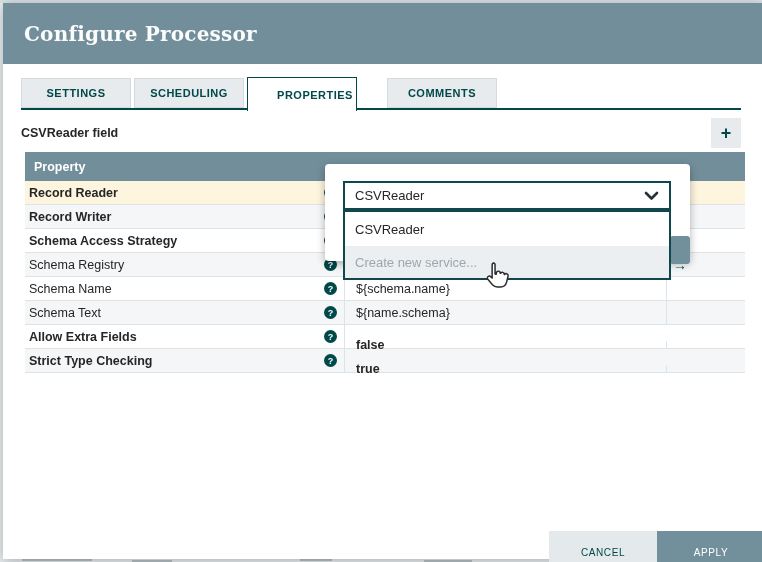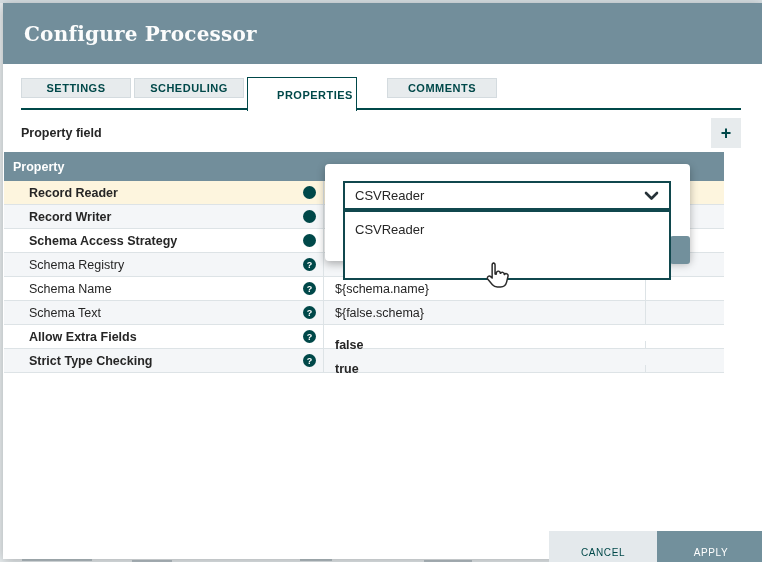--- a/index.html
+++ b/index.html
@@ -16,39 +16,39 @@
 
   
   .dialog { position:absolute; left:3px; top:3px; width:759px; height:556px; background:#fff;
             box-shadow:0 2px 12px rgba(0,0,0,.28); }
   .dlg-header { position:absolute; left:0; top:0; width:759px; height:61px; background:#728E9B;
                 display:flex; align-items:center; padding-left:21px; }
   .dlg-title { font-family:"DejaVu Serif", serif; font-weight:700; font-size:20px; color:#FBFCFC;
                letter-spacing:.2px; }
 
   
-  .tab { position:absolute; top:75px; height:20px; width:110px; background:#E7EBED;
+  .tab { position:absolute; top:75px; height:30px; width:110px; background:#E7EBED;
          border:1px solid #D4DBDF; display:flex; align-items:center; justify-content:center;
          font-size:11px; font-weight:700; letter-spacing:.5px; color:#004849; cursor:pointer; }
   .tab.active { top:74px; height:34px; background:#fff; border:1px solid #004849; border-bottom:none; z-index:3; }
   .tabbar-line { position:absolute; left:18px; top:105px; width:720px; height:2px; background:#004849; z-index:2; }
 
   .required-label { position:absolute; left:18px; top:123px; font-size:12.5px; font-weight:700; color:#262626; }
   .plus-btn { position:absolute; left:708px; top:115px; width:30px; height:30px; background:#E7EBED;
               display:flex; align-items:center; justify-content:center; color:#004849; font-size:18px;
               font-weight:700; cursor:pointer; }
 
   
-  .ptable { position:absolute; left:1px; top:149px; width:720px; }
+  .ptable { position:absolute; left:22px; top:149px; width:720px; }
   .ptable-header { height:29px; background:#728E9B; color:#fff; font-size:12.5px; font-weight:700;
                    display:flex; align-items:center; padding-left:9px; }
   .prow { display:flex; height:24px; border-bottom:1px solid #DDE3E6; background:#fff; font-size:12.5px; color:#262626; }
   .prow.alt { background:#F4F6F8; }
   .prow.selected { background:#FDF5DE; }
-  .cell-name { width:320px; display:flex; align-items:center; padding-left:25px; border-right:1px solid #DDE3E6; position:relative; }
+  .cell-name { width:320px; display:flex; align-items:center; padding-left:4px; border-right:1px solid #DDE3E6; position:relative; }
   .cell-name.req { font-weight:700; }
   .help-ic { position:absolute; right:7px; width:13px; height:13px; border-radius:50%; background:#004849;
              color:#fff; font-size:9px; font-weight:700; display:flex; align-items:center; justify-content:center; }
   .cell-value { width:322px; display:flex; align-items:center; padding-left:11px; border-right:1px solid #DDE3E6; }
   .cell-value.bold { font-weight:700;margin-top:16px; }
   .cell-action { flex:1; display:flex; align-items:center; padding-left:6px; }
   .goto-arrow { color:#004849; font-weight:700; font-size:14px; line-height:1; }
 
   
   .combo-panel { position:absolute; left:322px; top:161px; width:365px; height:97px; background:#fff;
@@ -94,21 +94,21 @@
     </div>
 
     <div id="tabs-host">
         <div class="tab" style="left: 18px;">SETTINGS</div>
         <div class="tab" style="left: 131px;">SCHEDULING</div>
         <div class="tab active" style="left: 244px; padding-left: 26px;">PROPERTIES</div>
         <div class="tab" style="left: 356px; margin-left: 28px;">COMMENTS</div>
       </div>
     <div class="tabbar-line"></div>
 
-    <div class="required-label">Property field</div>
+    <div class="required-label">CSVReader field</div>
     <button class="plus-btn" style="border:none;">
       <span>+</span>
     </button>
 
     <div class="ptable">
       <div class="ptable-header">
         <span>Property</span>
       </div>
       <div id="rows-host">
   <div class="prow selected">
@@ -175,21 +175,21 @@
       
     </div>
   </div>
 
   <div class="prow alt">
     <div class="cell-name">
       <span>Schema Text</span>
       <span class="help-ic">?</span>
     </div>
     <div class="cell-value">
-      <span>${false.schema}</span>
+      <span>${name.schema}</span>
     </div>
     <div class="cell-action">
       
     </div>
   </div>
 
   <div class="prow">
     <div class="cell-name req">
       <span>Allow Extra Fields</span>
       <span class="help-ic">?</span>
@@ -224,20 +224,21 @@
       <span class="sel-text">CSVReader</span>
       <span style="display:flex;">
         <svg width="15" height="10" viewBox="0 0 15 10">
             <polyline points="2,2 7.5,7.5 13,2" fill="none" stroke="#263238" stroke-width="2.6" stroke-linecap="round" stroke-linejoin="round"></polyline>
           </svg>
       </span>
     </div>
 
     <div class="combo-options" id="options-host">
         <div class="combo-opt">CSVReader</div>
+        <div class="combo-opt muted">Create new service...</div>
       </div>
 
     <svg class="cursor-hand" viewBox="0 0 24 28">
       <path d="M8.6 2.6c1 0 1.7.8 1.7 1.7v8l.9.15.35-1.4c.25-.95 1.2-1.5 2.1-1.25.8.2 1.3 1 1.2 1.8l.3.07c.35-.7 1.15-1.1 1.95-.85.85.25 1.35 1 1.2 1.85l.3.06c.4-.6 1.1-.95 1.8-.75 1 .25 1.5 1.25 1.25 2.2l-1.25 5.2c-.6 2.45-2.8 4.15-5.3 4.15h-2.8c-1.6 0-3.2-.7-4.3-1.95l-4-4.7c-.6-.75-.5-1.85.25-2.45.65-.5 1.6-.45 2.2.1l1.3 1.3V4.3c0-.95.75-1.7 1.7-1.7z" fill="#ffffff" stroke="#2b2b2b" stroke-width="1.3" stroke-linejoin="round"></path>
     </svg>
 
     <button class="btn btn-cancel" style="border:none;">CANCEL</button>
     <button class="btn btn-apply" style="border:none;">APPLY</button>
 
   </div>

